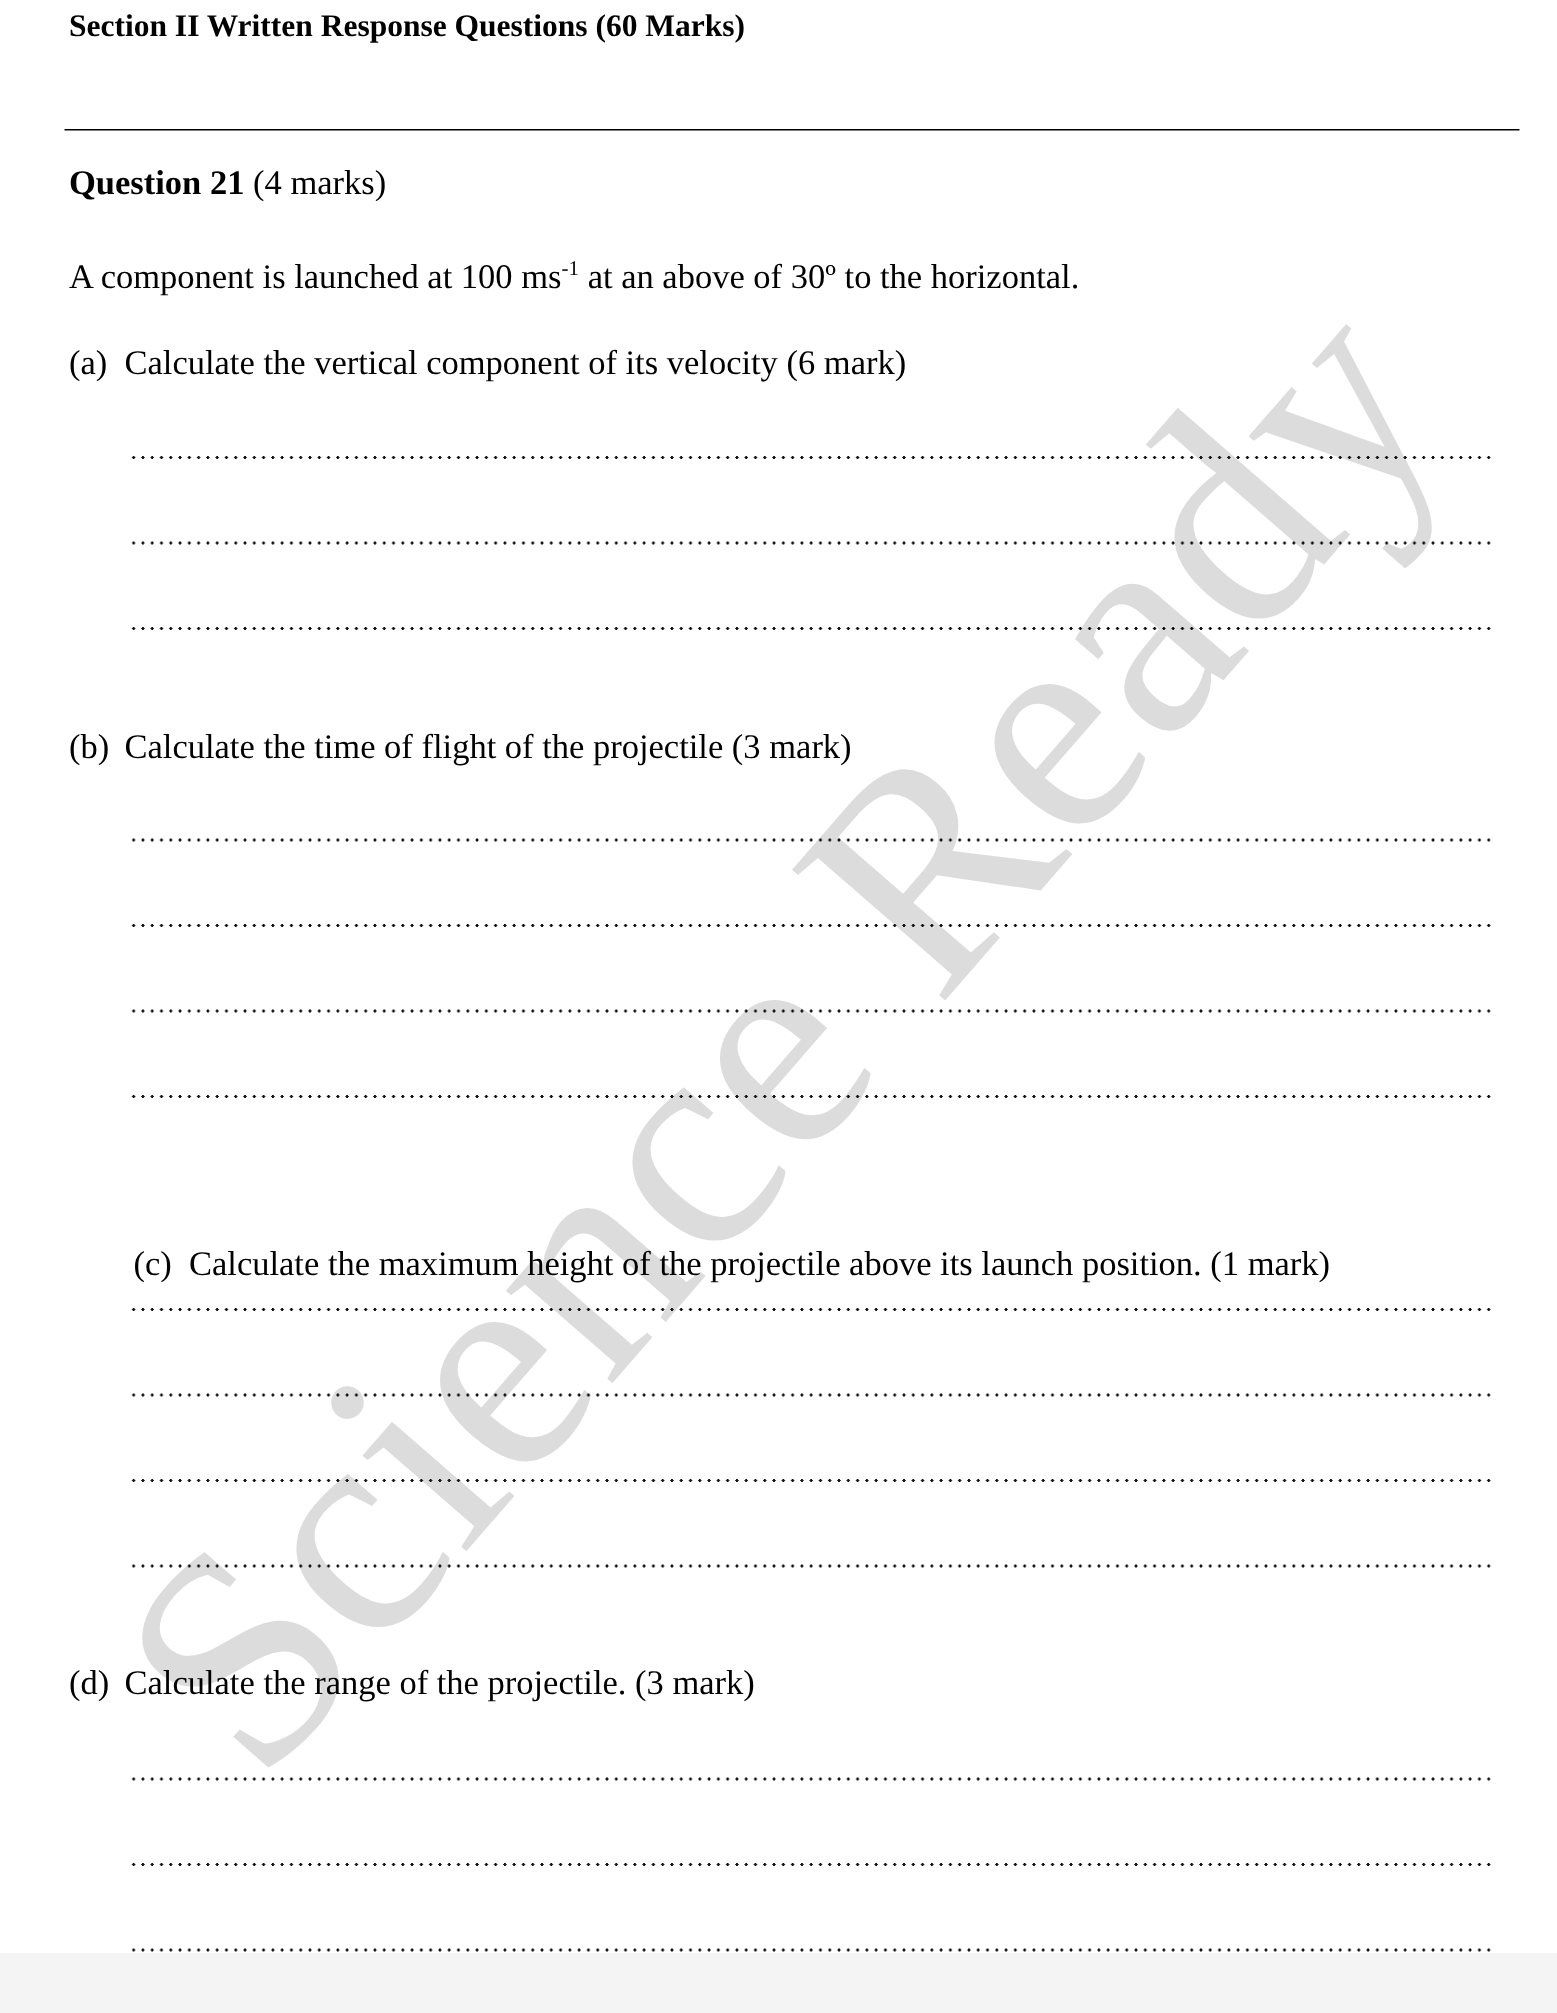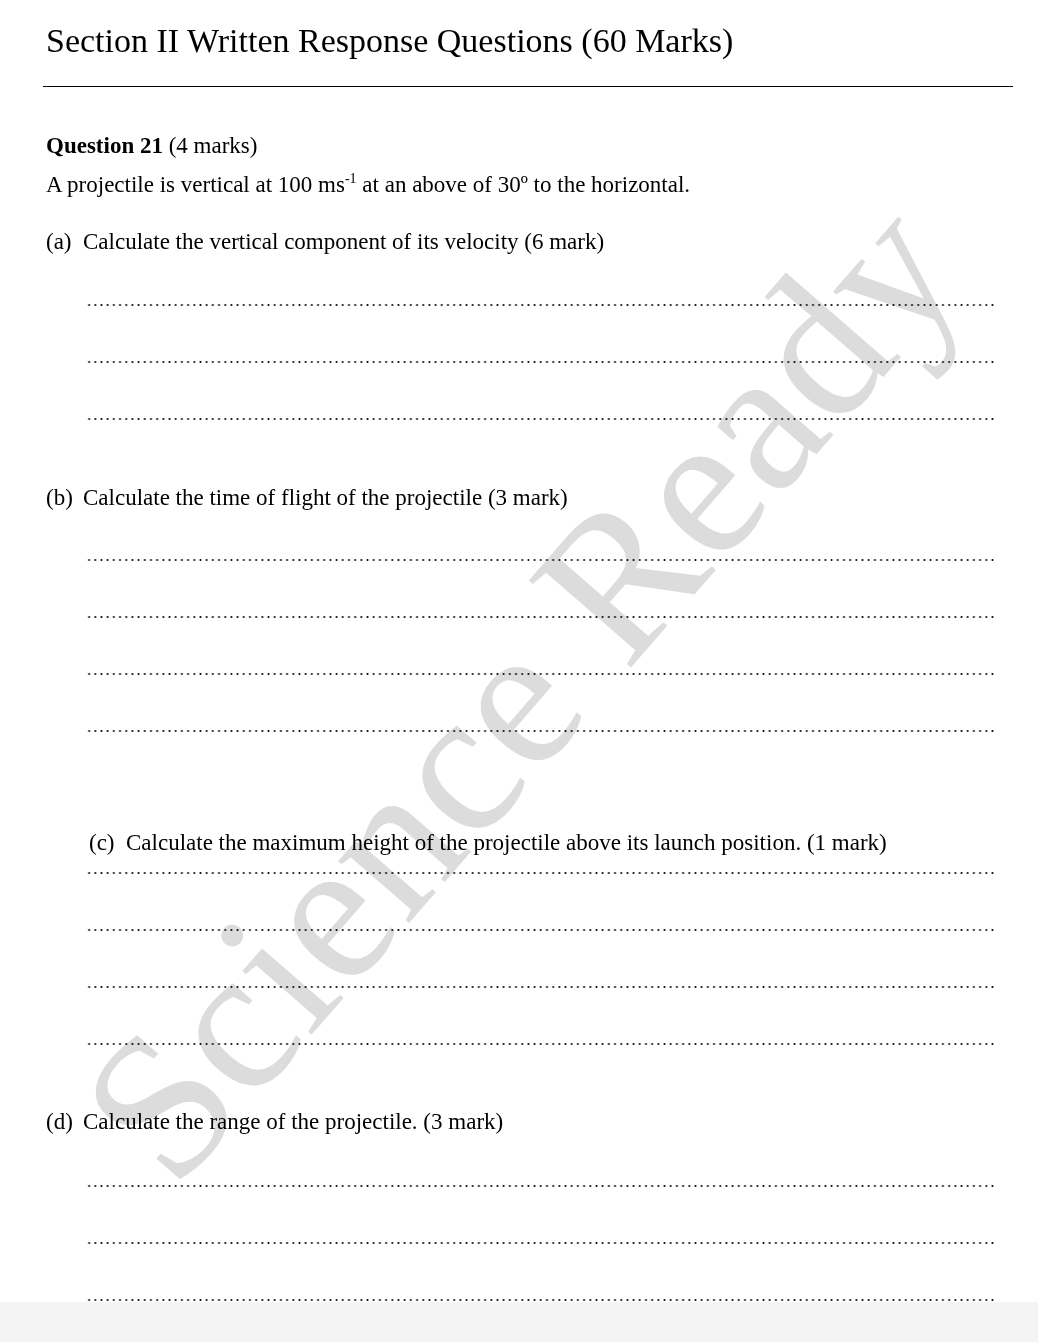--- a/index.html
+++ b/index.html
@@ -4,22 +4,22 @@
 <style>
   html, body { margin: 0; padding: 0; }
   body {
     width: 1038px; height: 1342px; position: relative; overflow: hidden;
     background: #ffffff;
     font-family: "Liberation Serif", "DejaVu Serif", serif;
     color: #000;
   }
   .page { position: absolute; left: 0; top: 0; width: 1038px; height: 1342px; }
   .section-title {
-    position: absolute; left: 46px; top: 22px;
-    font-size: 34px; font-weight: normal; white-space: nowrap;
+    position: absolute; left: 46px; top: 5px;
+    font-size: 21px; font-weight: bold; white-space: nowrap;
   }
   .rule {
     position: absolute; left: 43px; top: 86px; width: 970px; height: 0;
     border-top: 1.5px solid #000;
   }
   .text {
     position: absolute; left: 46px; font-size: 23px; white-space: nowrap;
   }
   .q-heading b { font-weight: bold; }
   sup { font-size: 14px; vertical-align: 9px; line-height: 0; }
@@ -44,26 +44,26 @@
 </head>
 <body>
 
 <div class="page">
 
   <div class="watermark">Science Ready</div>
 
   <div class="section-title">Section II Written Response Questions (60 Marks)</div>
   <div class="rule"></div>
 
-  <div class="text q-heading" style="top:133px;">
+  <div class="text q-heading" style="top:109px;">
     <b>Question 21</b>
     <span>(4 marks)</span>
   </div>
 
-  <div class="text" style="top:172px;"><span>A projectile is vertical at 100 ms</span><sup>-1</sup><span> at an above of 30º to the horizontal.</span></div>
+  <div class="text" style="top:172px;"><span>A component is launched at 100 ms</span><sup>-1</sup><span> at an above of 30º to the horizontal.</span></div>
 
   <div class="text" style="top:229px;">
     <span class="part-label">(a)</span><span>Calculate the vertical component of its velocity (6 mark)</span>
   </div>
   <div class="answer-line" style="top:304px;"></div>
   <div class="answer-line" style="top:361px;"></div>
   <div class="answer-line" style="top:418px;"></div>
 
   <div class="text" style="top:485px;">
     <span class="part-label">(b)</span><span>Calculate the time of flight of the projectile (3 mark)</span>

